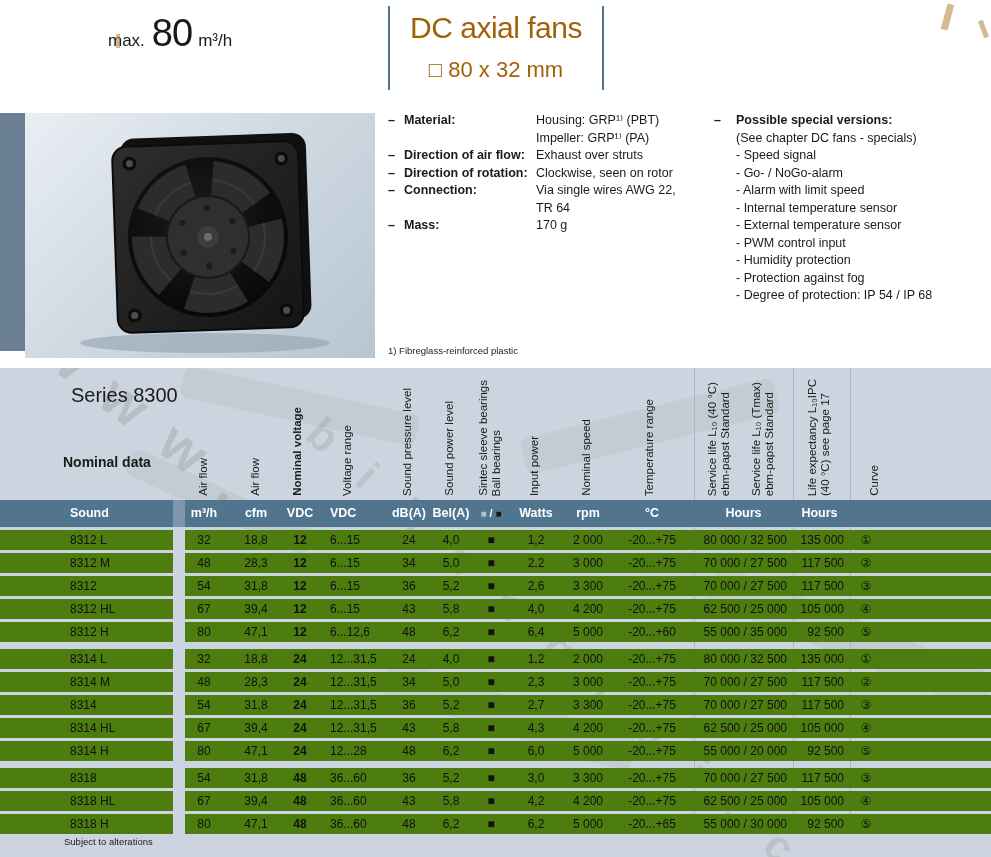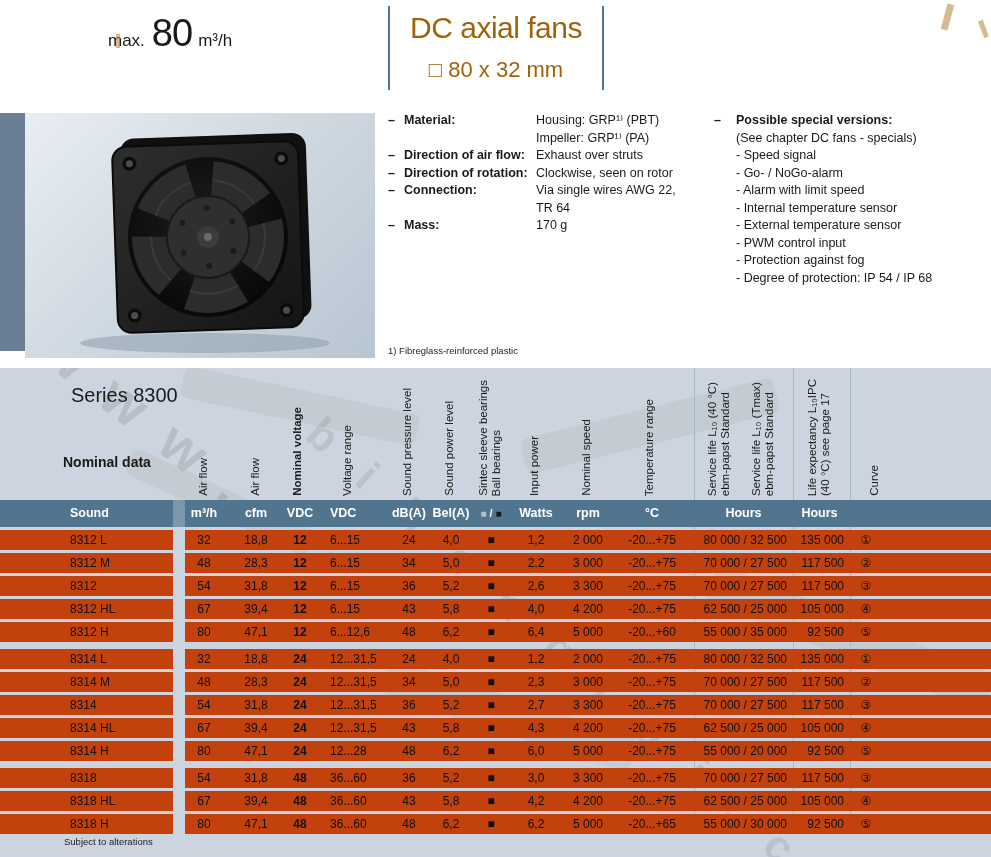--- a/index.html
+++ b/index.html
@@ -48,21 +48,21 @@
   .rot{position:absolute;bottom:361px;display:flex;align-items:flex-end;}
   .rl{writing-mode:vertical-rl;transform:rotate(180deg);font-size:11.5px;line-height:13px;
       white-space:nowrap;color:#1a1a1a;}
   .rot.b .rl{font-weight:bold;}
 
   .vsep{position:absolute;top:0;width:1px;height:466px;background:#a9b8c6;}
 
   .hdr{position:absolute;left:0;top:132px;width:991px;height:27px;background:#51758f;}
   .hdr .cell{line-height:27px;color:#ffffff;font-weight:bold;font-size:12.5px;}
 
-  .row{position:absolute;left:0;width:991px;height:20px;background:#c2410c;}
+  .row{position:absolute;left:0;width:991px;height:20px;background:#4d7c0f;}
   .row .cell{line-height:20px;font-size:12px;color:#111;}
 
   .cell{position:absolute;top:0;white-space:nowrap;}
   .c0{left:70px;width:106px;text-align:left;}
   .c1{left:180px;width:48px;text-align:center;}
   .c2{left:231px;width:50px;text-align:center;}
   .c3{left:277px;width:46px;text-align:center;font-weight:bold;}
   .c4{left:330px;width:62px;text-align:left;}
   .c5{left:386px;width:46px;text-align:center;}
   .c6{left:428px;width:46px;text-align:center;}
@@ -204,20 +204,21 @@
       <span class="sp-title">Possible special versions:</span>
     </div>
     <div class="sp-line">(See chapter DC fans - specials)</div>
     <div id="sp-items">
         <div class="sp-line">- Speed signal</div>
         <div class="sp-line">- Go- / NoGo-alarm</div>
         <div class="sp-line">- Alarm with limit speed</div>
         <div class="sp-line">- Internal temperature sensor</div>
         <div class="sp-line">- External temperature sensor</div>
         <div class="sp-line">- PWM control input</div>
+        <div class="sp-line">- Humidity protection</div>
         <div class="sp-line">- Protection against fog</div>
         <div class="sp-line">- Degree of protection: IP 54 / IP 68</div>
       </div>
   </div>
 
   <div class="footnote">1) Fibreglass-reinforced plastic</div>
 
   <div class="table-section">
     <span class="wm wm-www">w w w .</span>
     <span class="wm wm-domain">b i h e n g r u i . c o m</span>

